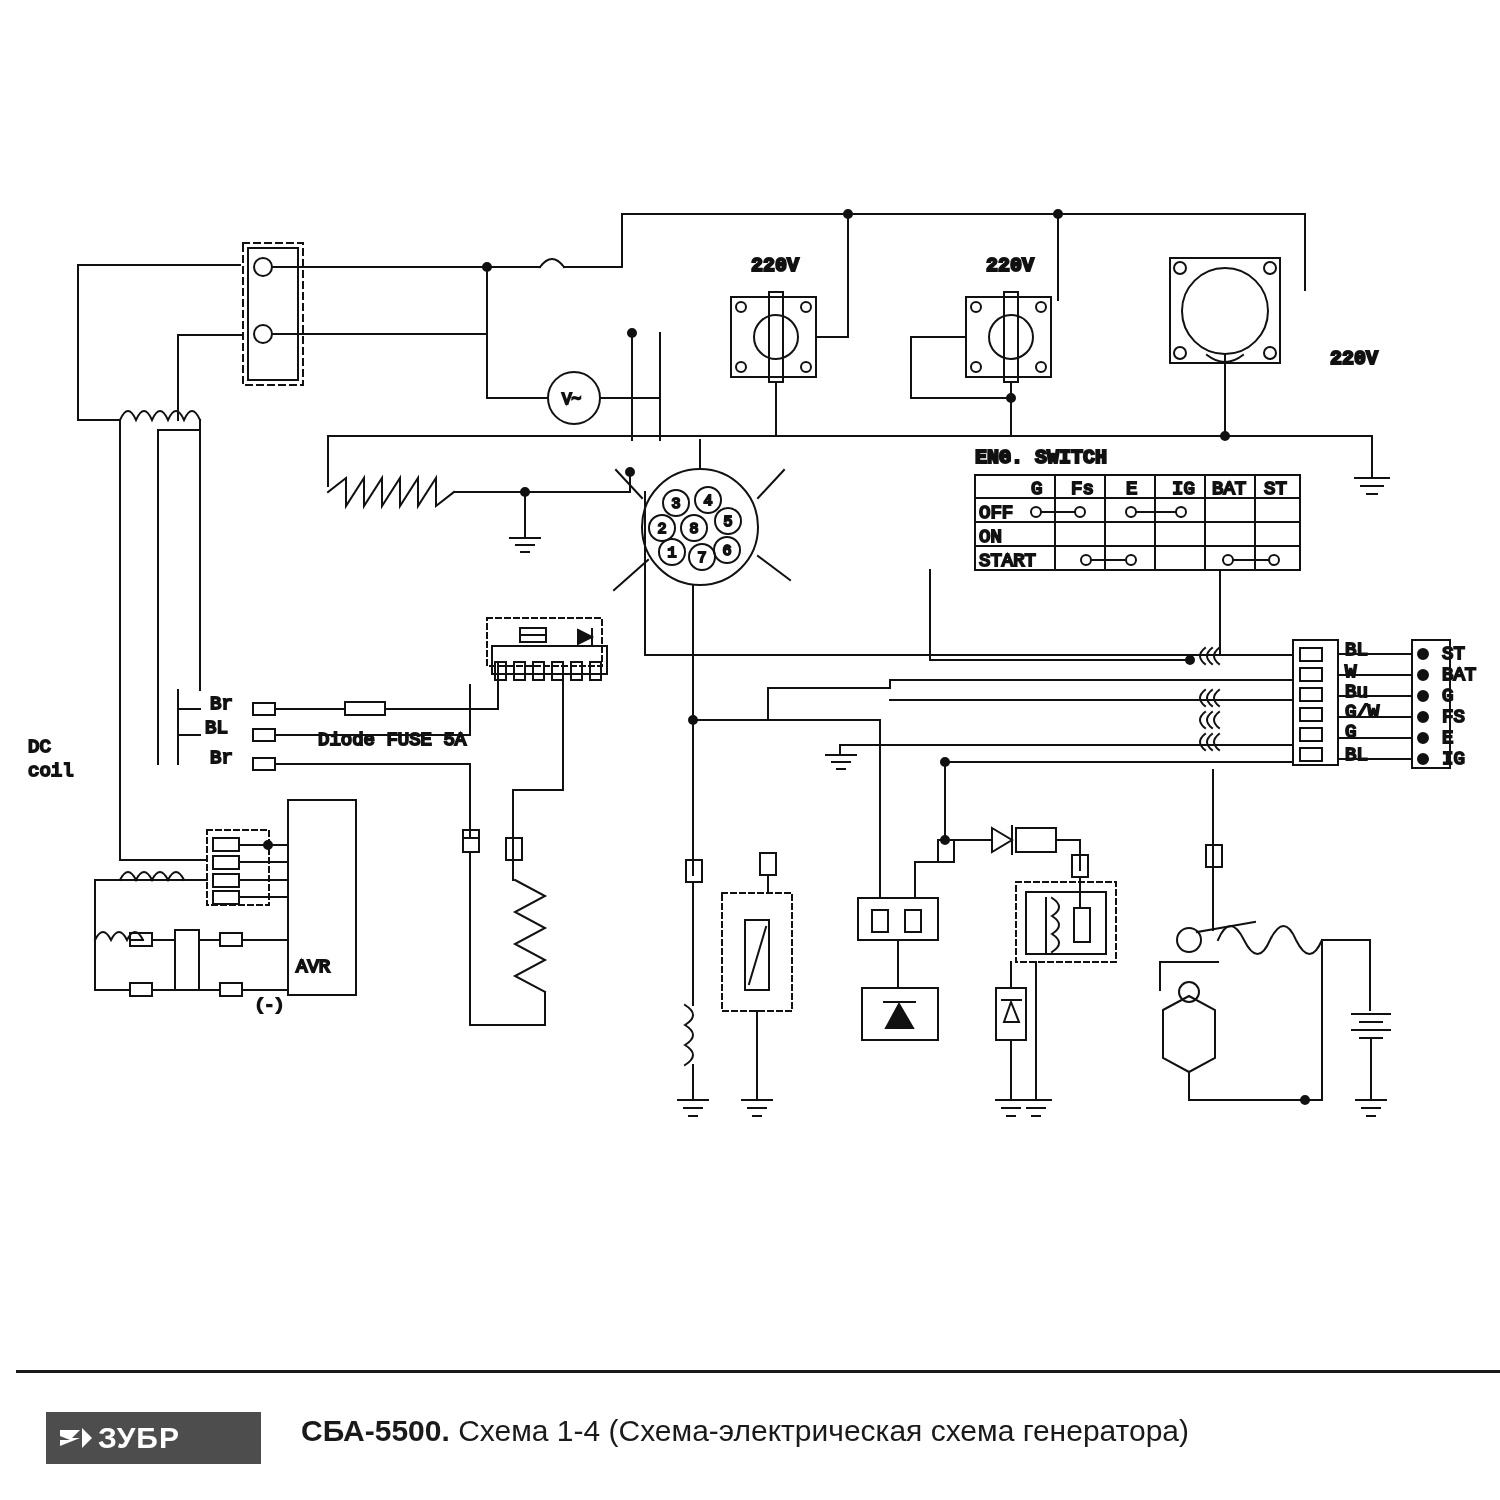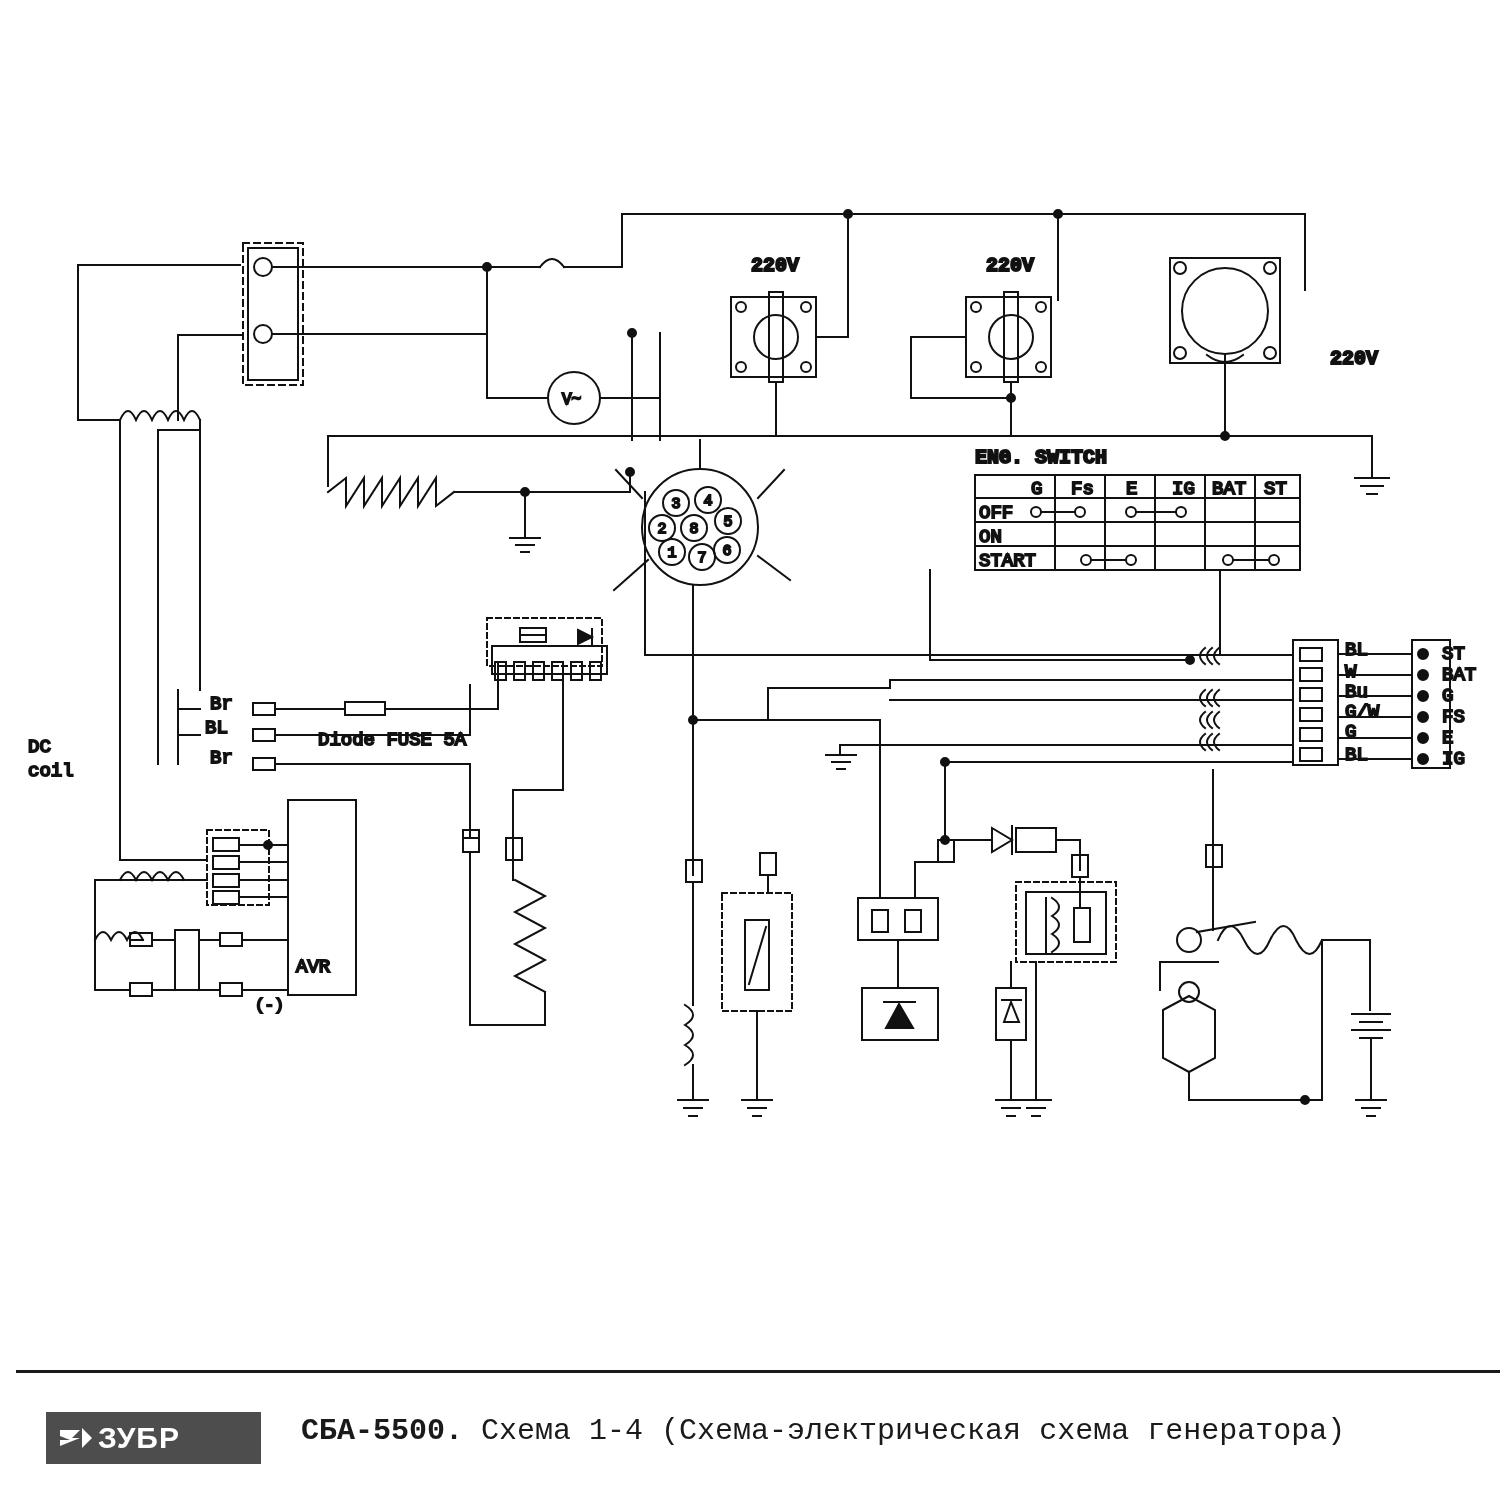--- a/index.html
+++ b/index.html
@@ -4,21 +4,21 @@
 <style>
   html,body{margin:0;padding:0;background:#ffffff;}
   body{width:1500px;height:1500px;font-family:"Liberation Sans",sans-serif;color:#111;}
   .page{position:relative;width:1500px;height:1500px;overflow:hidden;}
   .schematic{position:absolute;left:0;top:0;width:1500px;height:1370px;}
   .footer{position:absolute;left:16px;top:1370px;width:1500px;height:130px;}
   .footer-rule{position:absolute;left:0;top:0;width:1500px;height:3px;background:#1a1a1a;}
   .logo{position:absolute;left:30px;top:42px;width:215px;height:52px;background:#4d4d4d;display:flex;align-items:center;}
   .logo-arrow{width:36px;height:26px;margin-left:12px;position:relative;}
   .logo-text{color:#ffffff;font-size:30px;font-weight:bold;letter-spacing:1px;margin-left:4px;font-family:"Liberation Sans",sans-serif;}
-  .caption{position:absolute;left:285px;top:44px;font-size:30px;color:#1a1a1a;white-space:nowrap;font-family:Liberation Mono, monospace;}
+  .caption{position:absolute;left:285px;top:44px;font-size:30px;color:#1a1a1a;white-space:nowrap;font-family:Liberation Sans, sans-serif;}
   .caption b{font-weight:bold;}
   text{font-family:"Liberation Mono","DejaVu Sans Mono",monospace;}
   .lbl{font-family:"Liberation Mono","DejaVu Sans Mono",monospace;font-size:19px;fill:#111;}
   .lbl-b{font-family:"Liberation Mono","DejaVu Sans Mono",monospace;font-size:20px;font-weight:bold;fill:#111;}
   .lbl-s{font-family:"Liberation Mono","DejaVu Sans Mono",monospace;font-size:16px;fill:#111;}
   .num{font-family:"Liberation Mono","DejaVu Sans Mono",monospace;font-size:15px;fill:#111;}
 </style>
 </head>
 <body>
 

